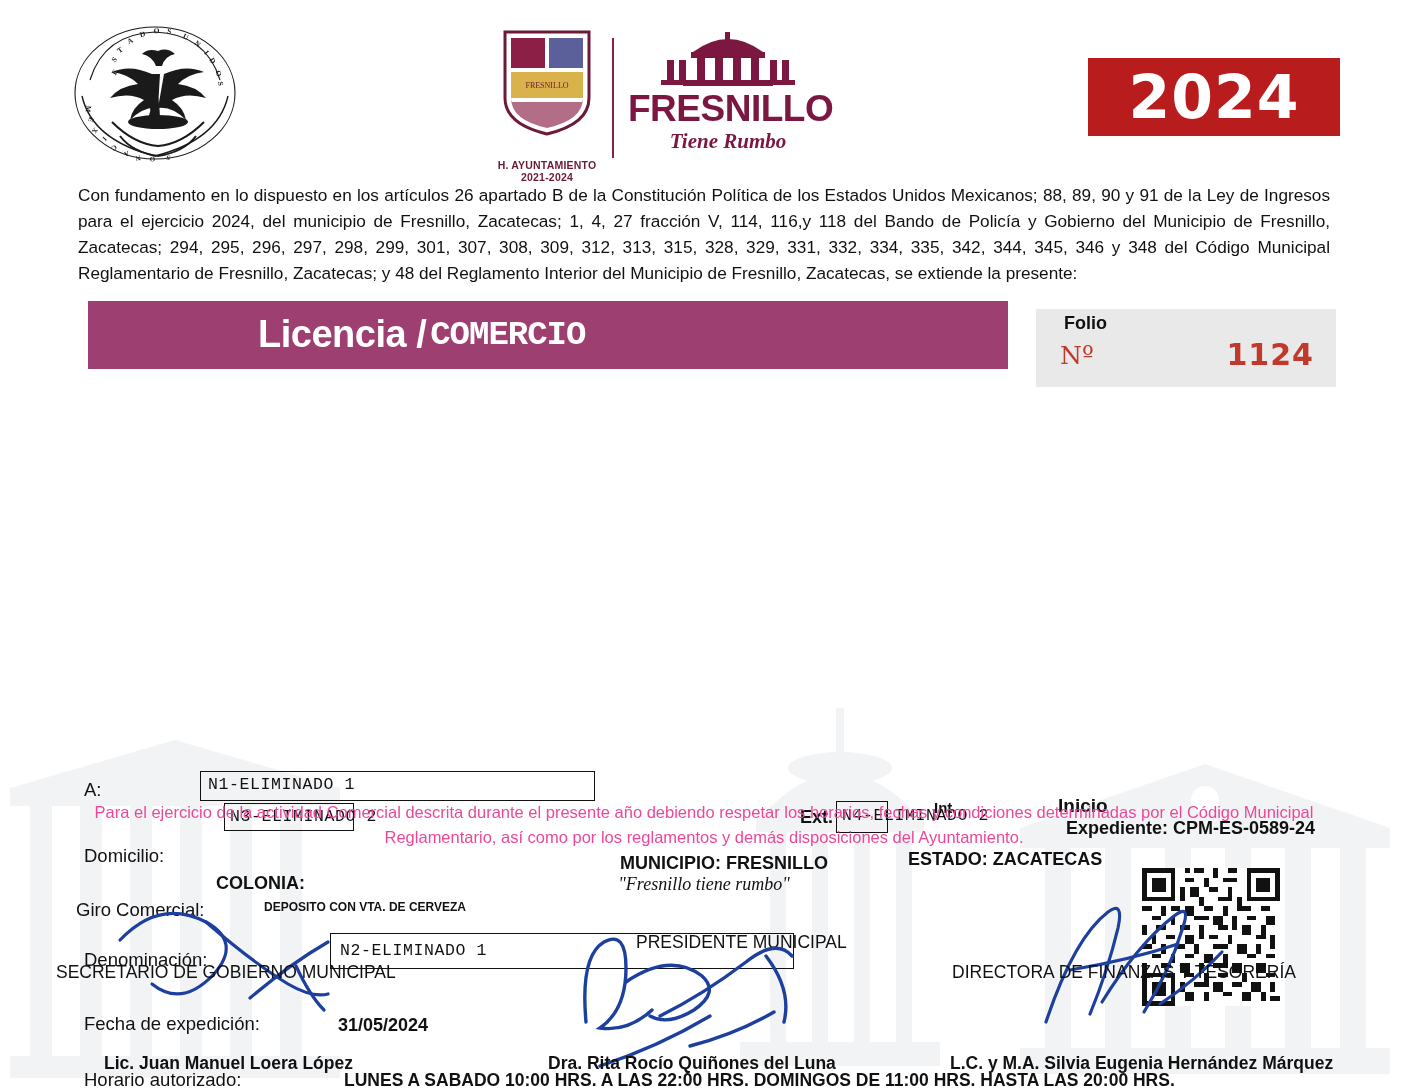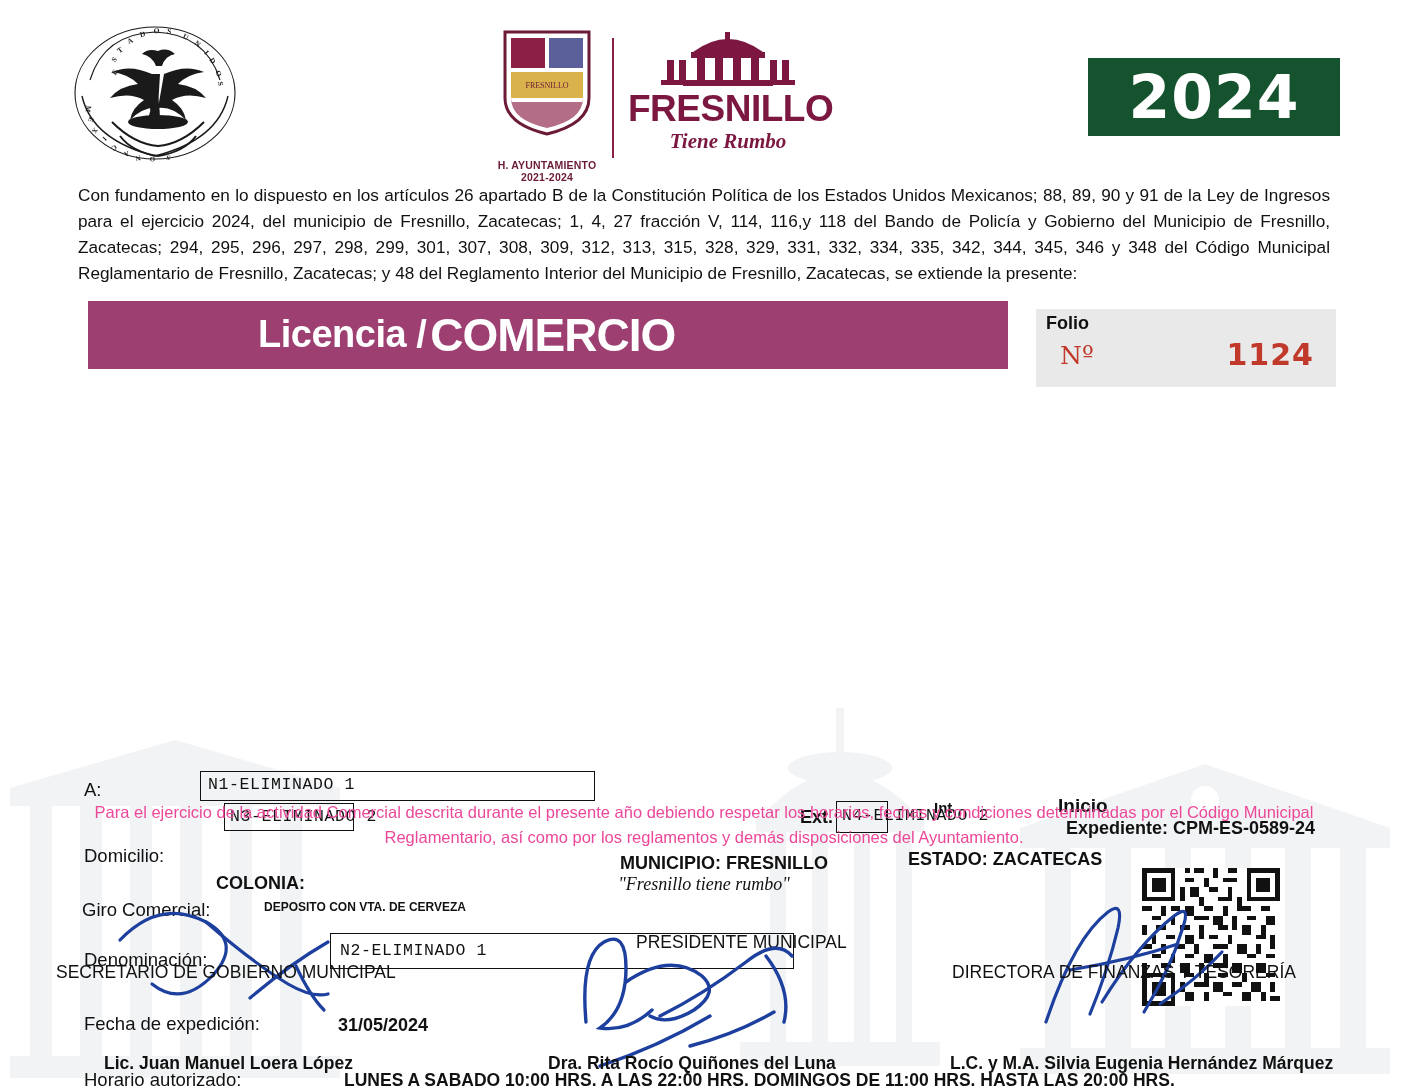--- a/index.html
+++ b/index.html
@@ -55,21 +55,21 @@
   }
   .fres-sub {
     font-family:"Liberation Serif", serif;
     font-style:italic; font-weight:bold;
     font-size:21px; color:#7b1740;
     margin-top:2px;
   }
   .year-box {
     position:absolute; right:68px; top:58px;
     width:252px; height:78px;
-    background:#14532d;
+    background:#b91c1c;
     display:flex; align-items:center; justify-content:center;text-align:right;
   }
   .year-box span {
     color:#ffffff;
     font-size:60px; font-weight:bold;
     letter-spacing:1px;
     font-family:"DejaVu Sans", sans-serif;
   }
 
   
@@ -85,29 +85,29 @@
   
   .titlebar {
     position:relative;
     margin:14px 0 0 88px;
     width:920px; height:68px;
     background:#9d3f71;
     display:flex; align-items:center;
     padding-left:170px;
   }
   .t1 { color:#ffffff; font-size:38px; font-weight:bold; letter-spacing:-0.5px;}
-  .t2 { color:#ffffff; font-size:46px; font-weight:bold; letter-spacing:-1px; margin-left:4px;}
+  .t2 { color:#ffffff; font-size:34px; font-weight:bold; letter-spacing:-1px; margin-left:4px;font-family:Liberation Mono, monospace;}
 
   .folio-box {
     position:absolute; right:72px; top:309px;
     width:300px; height:78px;
     background:#e9e9e9;
   }
   .folio-lab {
-    position:absolute; left:10px; top:4px;
+    position:absolute; left:28px; top:4px;
     font-size:18px; font-weight:bold; color:#111;
   }
   .folio-n {
     position:absolute; left:24px; top:32px;
     font-size:25px; color:#c0392b;
     font-family:"DejaVu Serif", serif;
   }
   .folio-num {
     position:absolute; right:22px; top:28px;
     font-size:30px; color:#c0392b; font-weight:bold;
@@ -327,21 +327,21 @@
   <span class="val" style="left:934px; top:424px; font-size:15px;">Int.</span>
 
   <span class="val" style="left:1058px; top:420px; font-size:19px;">Inicio</span>
   <span class="val" style="left:1066px; top:443px; font-size:18px;">Expediente: CPM-ES-0589-24</span>
 
   <span class="lab" style="left:84px; top:470px;">Domicilio:</span>
   <span class="val" style="left:216px; top:474px; font-size:18px;margin-top:24px;">COLONIA:</span>
   <span class="val" style="left:620px; top:478px; font-size:18px;">MUNICIPIO: FRESNILLO</span>
   <span class="val" style="left:908px; top:474px; font-size:18px;">ESTADO: ZACATECAS</span>
 
-  <span class="lab" style="left:82px; top:524px;">Giro Comercial:</span>
+  <span class="lab" style="left:76px; top:524px;">Giro Comercial:</span>
   <span class="val" style="left:264px; top:525px; font-size:12px;">DEPOSITO CON VTA. DE CERVEZA</span>
 
   <span class="lab" style="left:84px; top:574px;">Denominación:</span>
   <div class="boxed" style="left:330px; top:558px; width:464px; height:36px;"></div>
   <span class="val mono" style="left:340px; top:566px;">N2-ELIMINADO 1</span>
 
   <span class="lab" style="left:84px; top:638px;">Fecha de expedición:</span>
   <span class="val" style="left:338px; top:640px; font-size:18px;">31/05/2024</span>
 
   <span class="lab" style="left:84px; top:694px;">Horario autorizado:</span>

